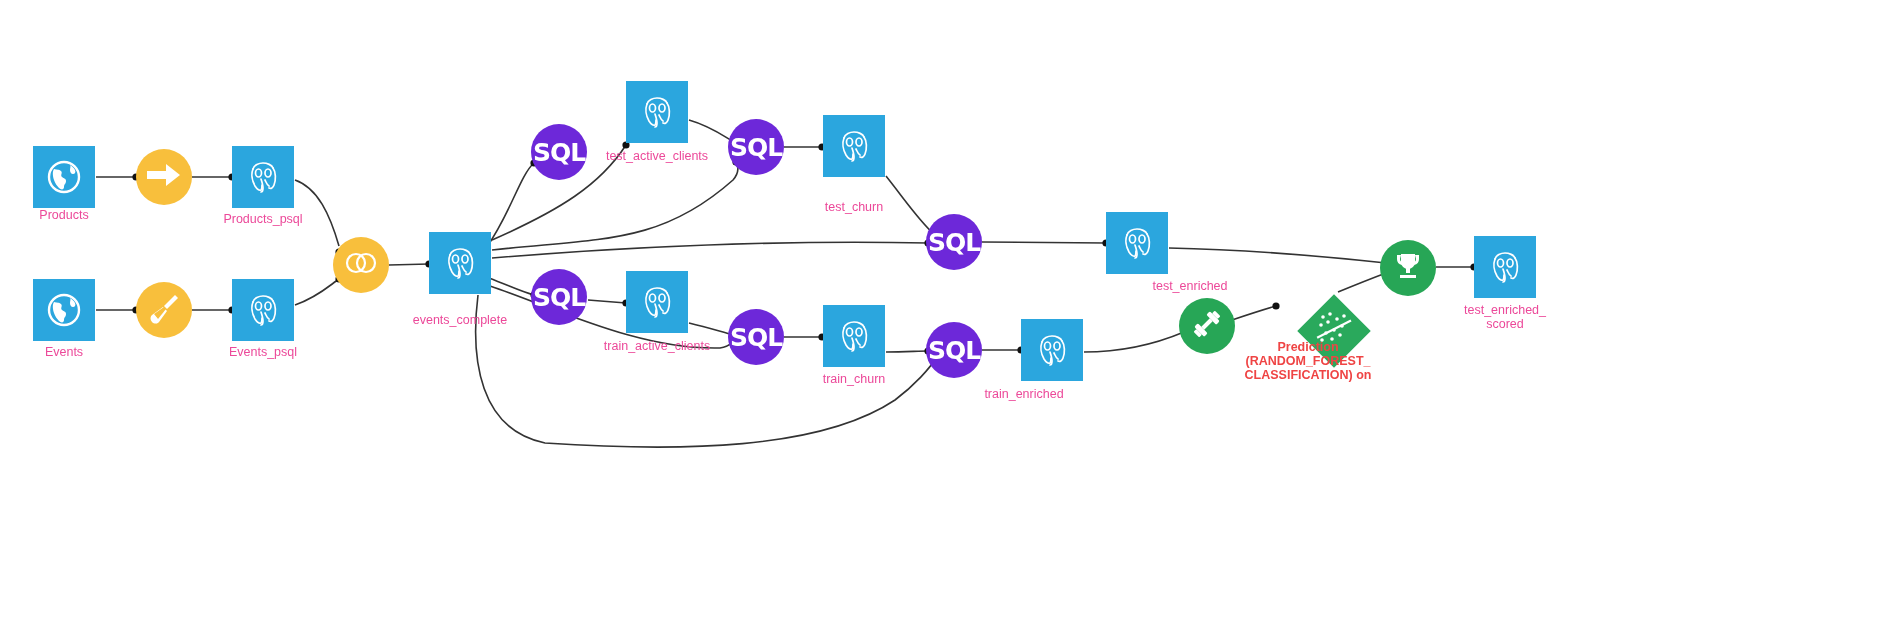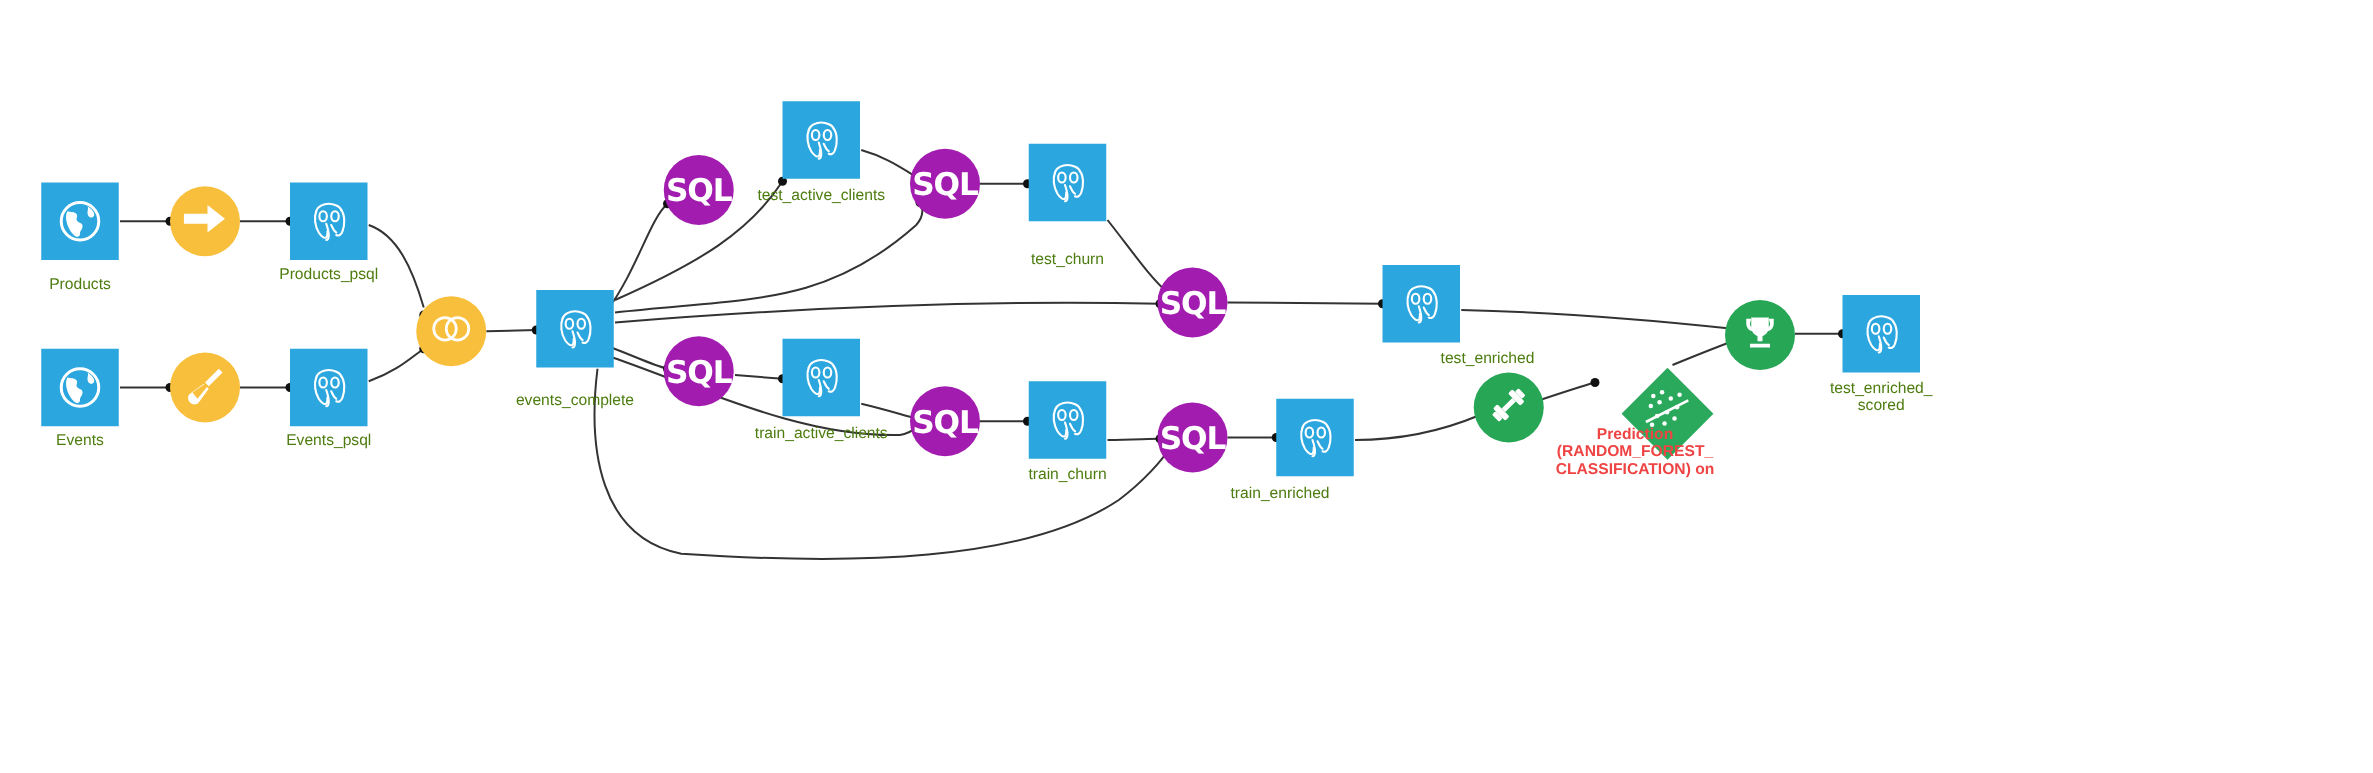--- a/index.html
+++ b/index.html
@@ -4,29 +4,29 @@
 <style>
   html,body{margin:0;padding:0;background:#ffffff;}
   body{width:1898px;height:618px;position:relative;overflow:hidden;
        font-family:"Liberation Sans","DejaVu Sans",sans-serif;}
   #flow{position:absolute;left:0;top:0;width:1898px;height:618px;}
   .node{position:absolute;transform:translate(-50%,-50%);}
   .sq{width:62px;height:62px;background:#2ba6de;display:flex;align-items:center;justify-content:center;}
   .sq svg{display:block;}
   .circ{width:56px;height:56px;border-radius:50%;display:flex;align-items:center;justify-content:center;}
   .circ.yellow{background:#f8bf3c;}
-  .circ.orange{background:#a21caf;}
+  .circ.orange{background:#6d28d9;}
   .circ.green{background:#27a656;}
   .circ .sqltxt{color:#ffffff;font-weight:bold;font-size:25px;letter-spacing:-1px;
         font-family:"DejaVu Sans","Liberation Sans",sans-serif;line-height:1;}
   .diamond{width:52px;height:52px;background:#2aa95c;transform:rotate(45deg);
         display:flex;align-items:center;justify-content:center;}
   .diamond .inner{transform:rotate(-45deg);}
   .lbl{position:absolute;transform:translateX(-50%);text-align:center;
-       color:#4d7c0f;font-size:12.5px;line-height:14px;white-space:pre;}
+       color:#ec4899;font-size:12.5px;line-height:14px;white-space:pre;}
   .lbl.green{color:#ef4444;font-weight:bold;}
 </style>
 </head>
 <body>
 
 <svg id="flow" viewBox="0 0 1898 618" xmlns="http://www.w3.org/2000/svg">
   <g fill="none" stroke="#333333" stroke-width="1.6">
     <path d="M96,177 L136,177"></path>
     <path d="M192,177 L232,177"></path>
     <path d="M96,310 L136,310"></path>
@@ -92,21 +92,21 @@
   <span>
     <svg width="44" height="44" viewBox="0 0 44 44">
         <g fill="none" stroke="#fff" stroke-width="2.4">
       <circle cx="22" cy="22" r="15"></circle>
         </g>
       <path fill="#fff" d="M12 14c3 1 5 0 7 2s-1 4 1 6 4 1 4 4-2 3-2 6-3 3-5 1-4-5-5-8-2-8 0-11z"></path>
       <path fill="#fff" d="M28 10c2 1 4 3 5 5s0 4-2 4-3-2-3-4 1-4 0-5z"></path>
     </svg>
   </span>
 </div>
-<div class="lbl" style="left:64px;top:220px">Products</div>
+<div class="lbl" style="left:64px;top:208px">Products</div>
 
 <div class="node circ yellow" style="left:164px;top:177px">
   <span>
     <svg width="34" height="28" viewBox="0 0 34 28">
         <path fill="#fff" d="M0 10h19V3l14 11-14 11v-7H0z"></path>
       </svg>
   </span>
 </div>
 
 <div class="node sq" style="left:263px;top:177px">

